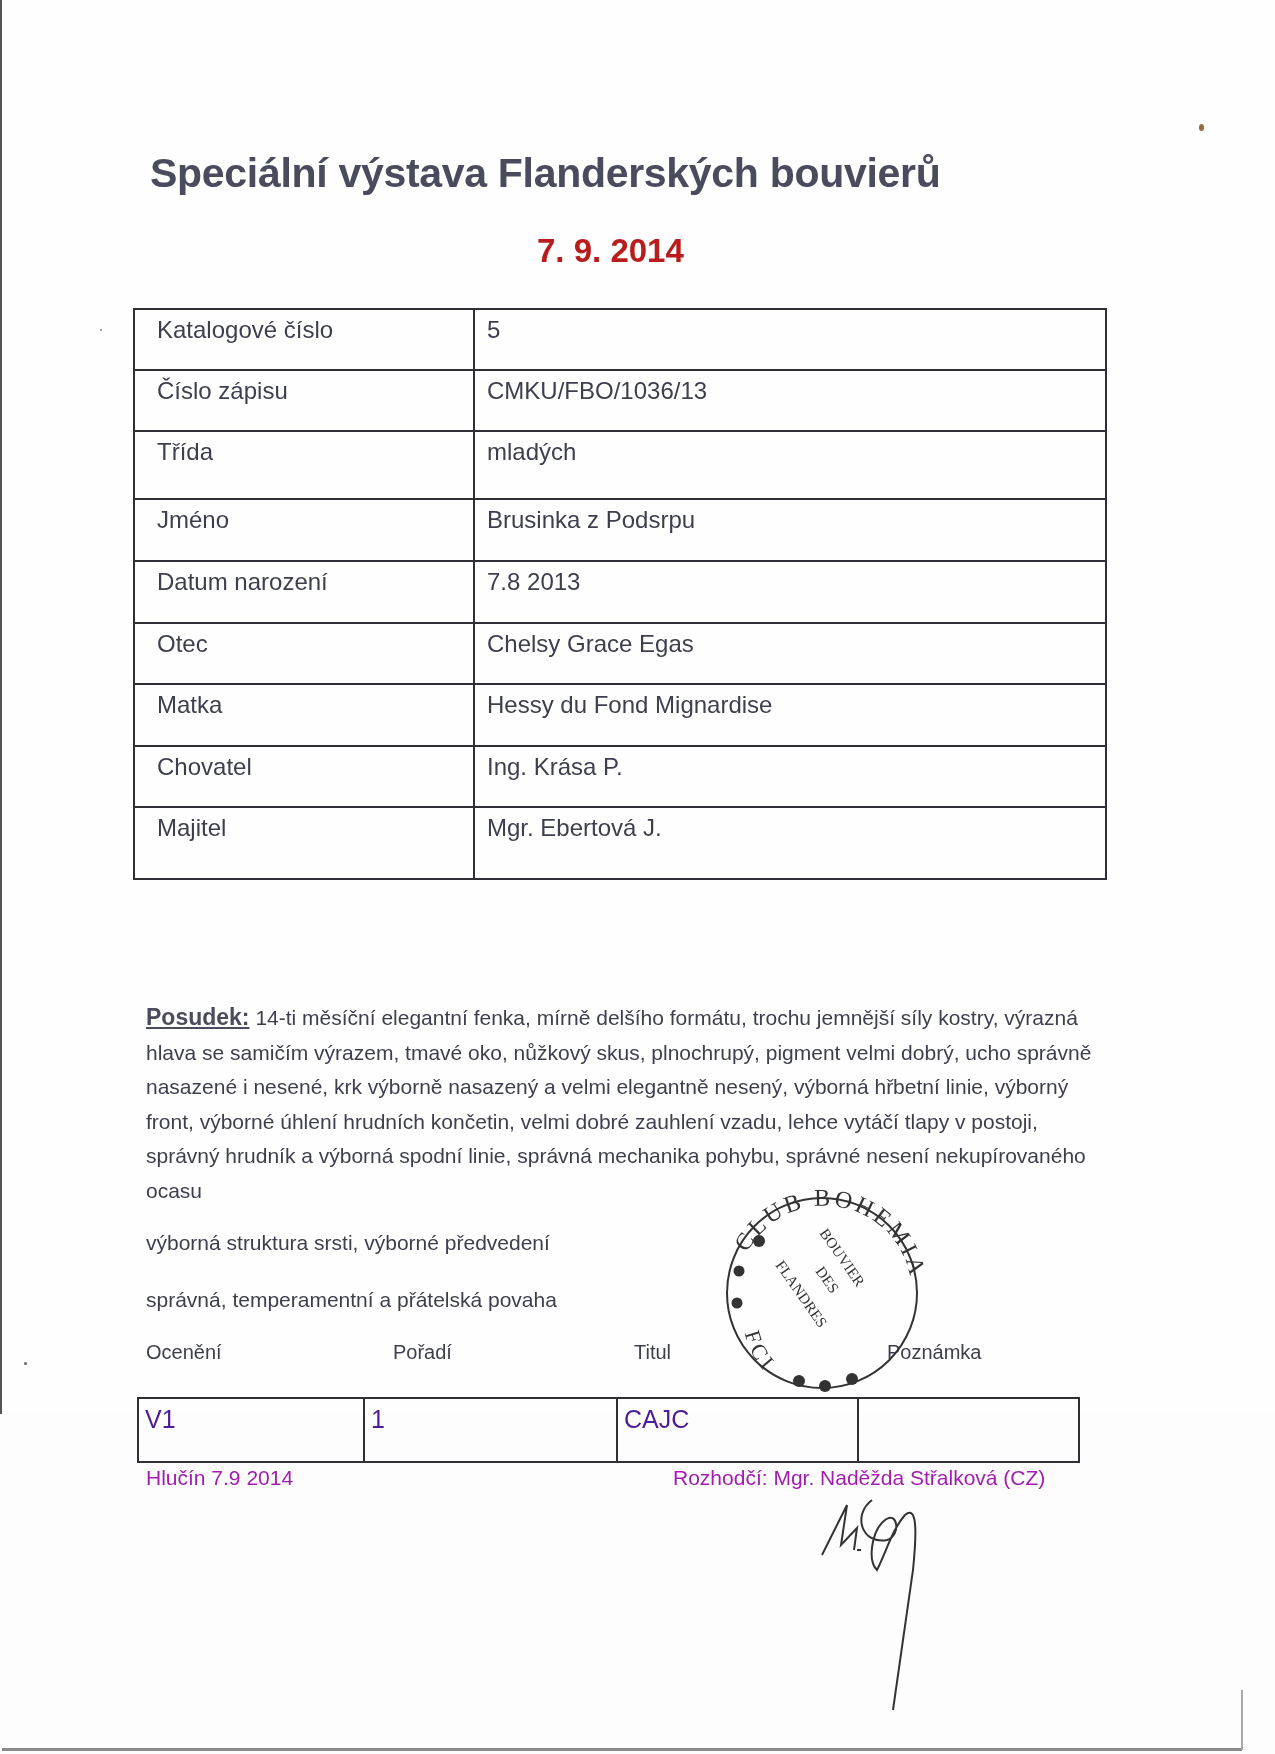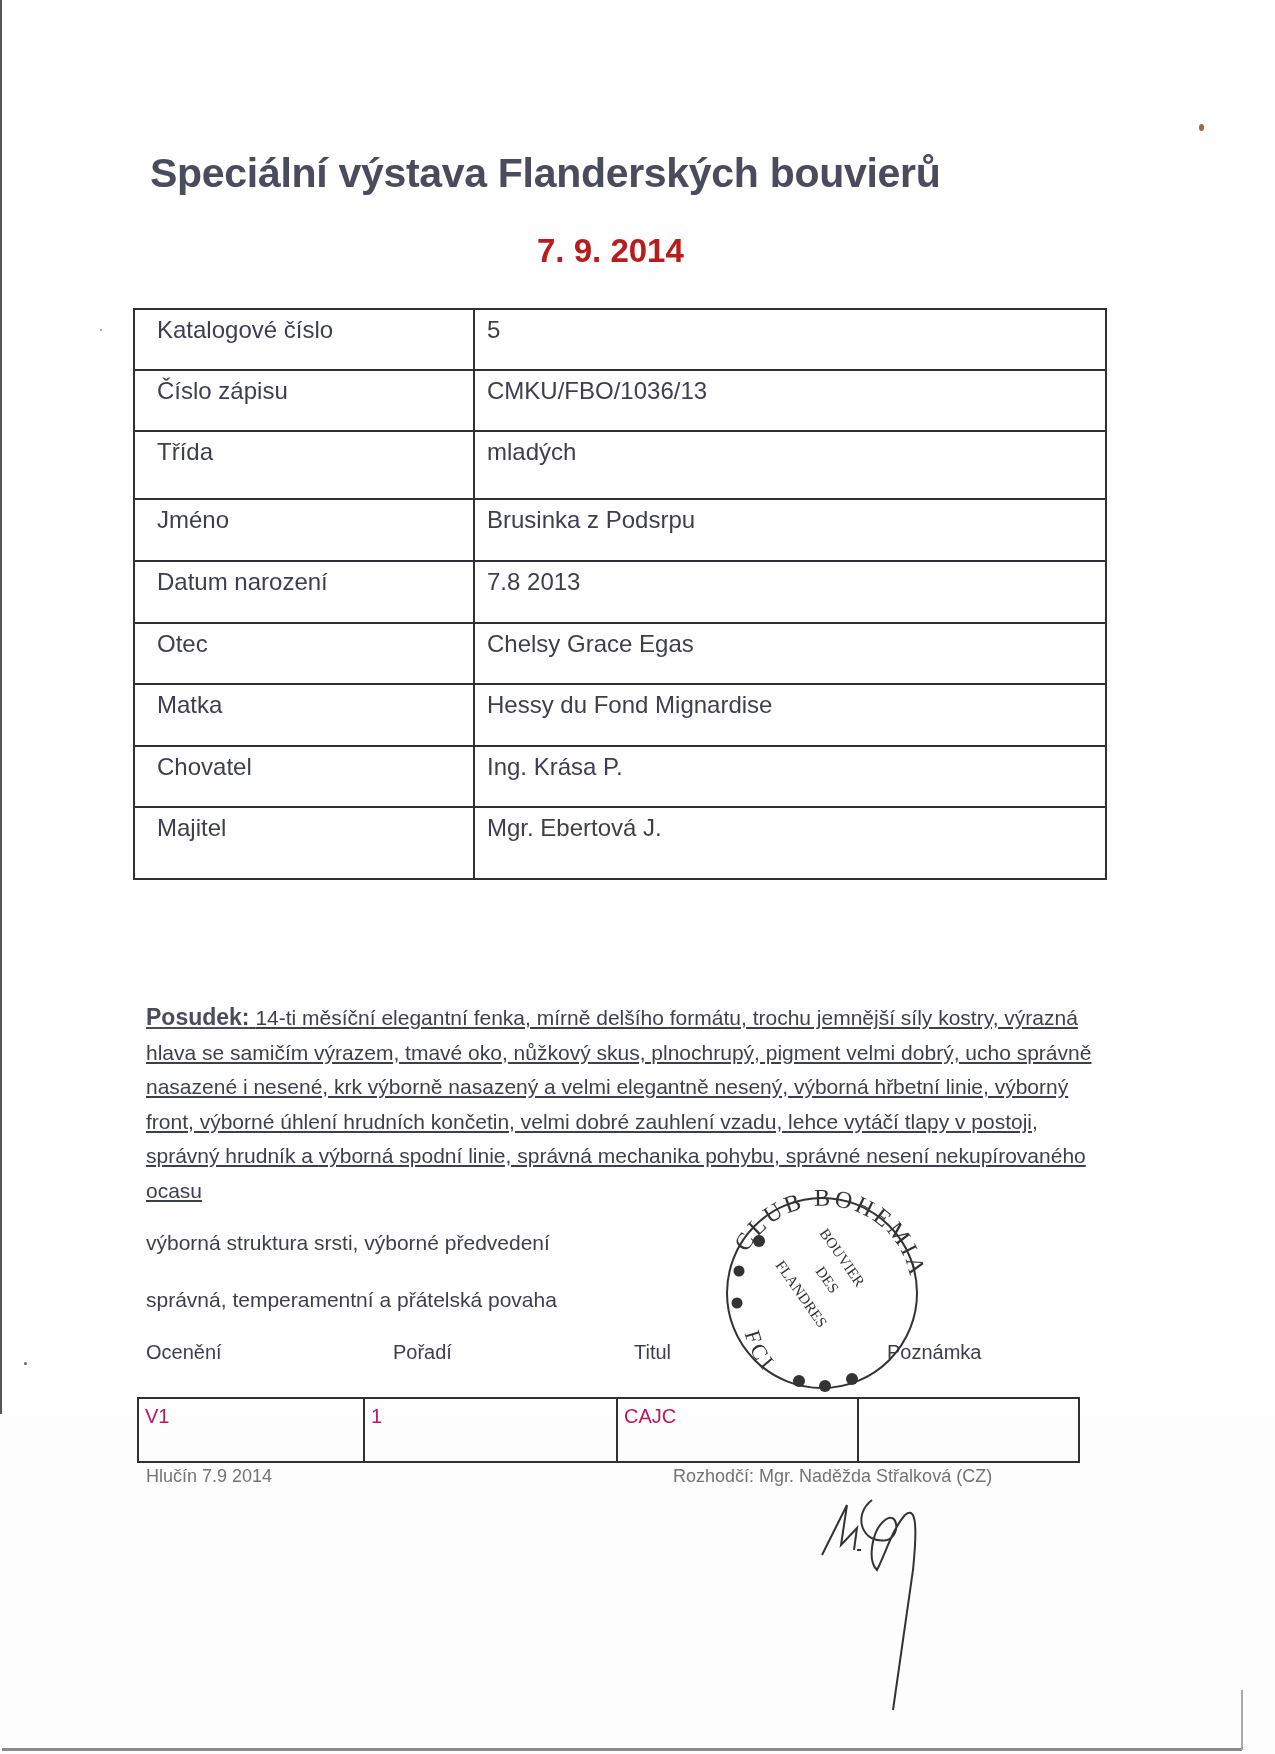--- a/index.html
+++ b/index.html
@@ -41,36 +41,36 @@
       vertical-align: top;
       font-size: 24px; color: #3e3f4e;
       padding: 6px 0 0 0;
       box-sizing: border-box;
     }
     table.info td.lbl { width: 340px; padding-left: 22px; }
     table.info td.val { padding-left: 12px; }
 
     .posudek {
       position: absolute; left: 144px; top: 1000px; width: 960px;
-      font-size: 21px; line-height: 34.5px; color: #3e3f4e; text-decoration: underline;
+      font-size: 21px; line-height: 34.5px; color: #3e3f4e;
     }
     .posudek .head { font-weight: bold; text-decoration: underline; font-size: 23px; color: #4a4b5c; }
     .line2 { position: absolute; left: 144px; font-size: 21px; color: #3e3f4e; white-space: nowrap; }
 
     .col-label { position: absolute; top: 1341px; font-size: 20px; color: #3e3f4e; }
 
     table.result {
       position: absolute; left: 135px; top: 1397px; width: 943px;
       border-collapse: collapse;
     }
     table.result td {
       border: 2px solid #2f2f35; height: 64px; vertical-align: top;
-      font-size: 20px; padding: 6px 0 0 6px; box-sizing: border-box; color: #be185d;
+      font-size: 25px; padding: 6px 0 0 6px; box-sizing: border-box; color: #4c1d95;
     }
-    .footer { position: absolute; top: 1466px; font-size: 18px; color: #737373; white-space: nowrap; }
+    .footer { position: absolute; top: 1466px; font-size: 21px; color: #a21caf; white-space: nowrap; }
 
     .stamp { position: absolute; left: 705px; top: 1183px; width: 230px; height: 230px; }
     .signature { position: absolute; left: 815px; top: 1490px; width: 140px; height: 230px; }
   </style>
 </head>
 <body>
 
 <div class="page">
 
   <div class="speck" style="left:1197px;top:124px;width:5px;height:7px;background:#9a6a3a;"></div>

